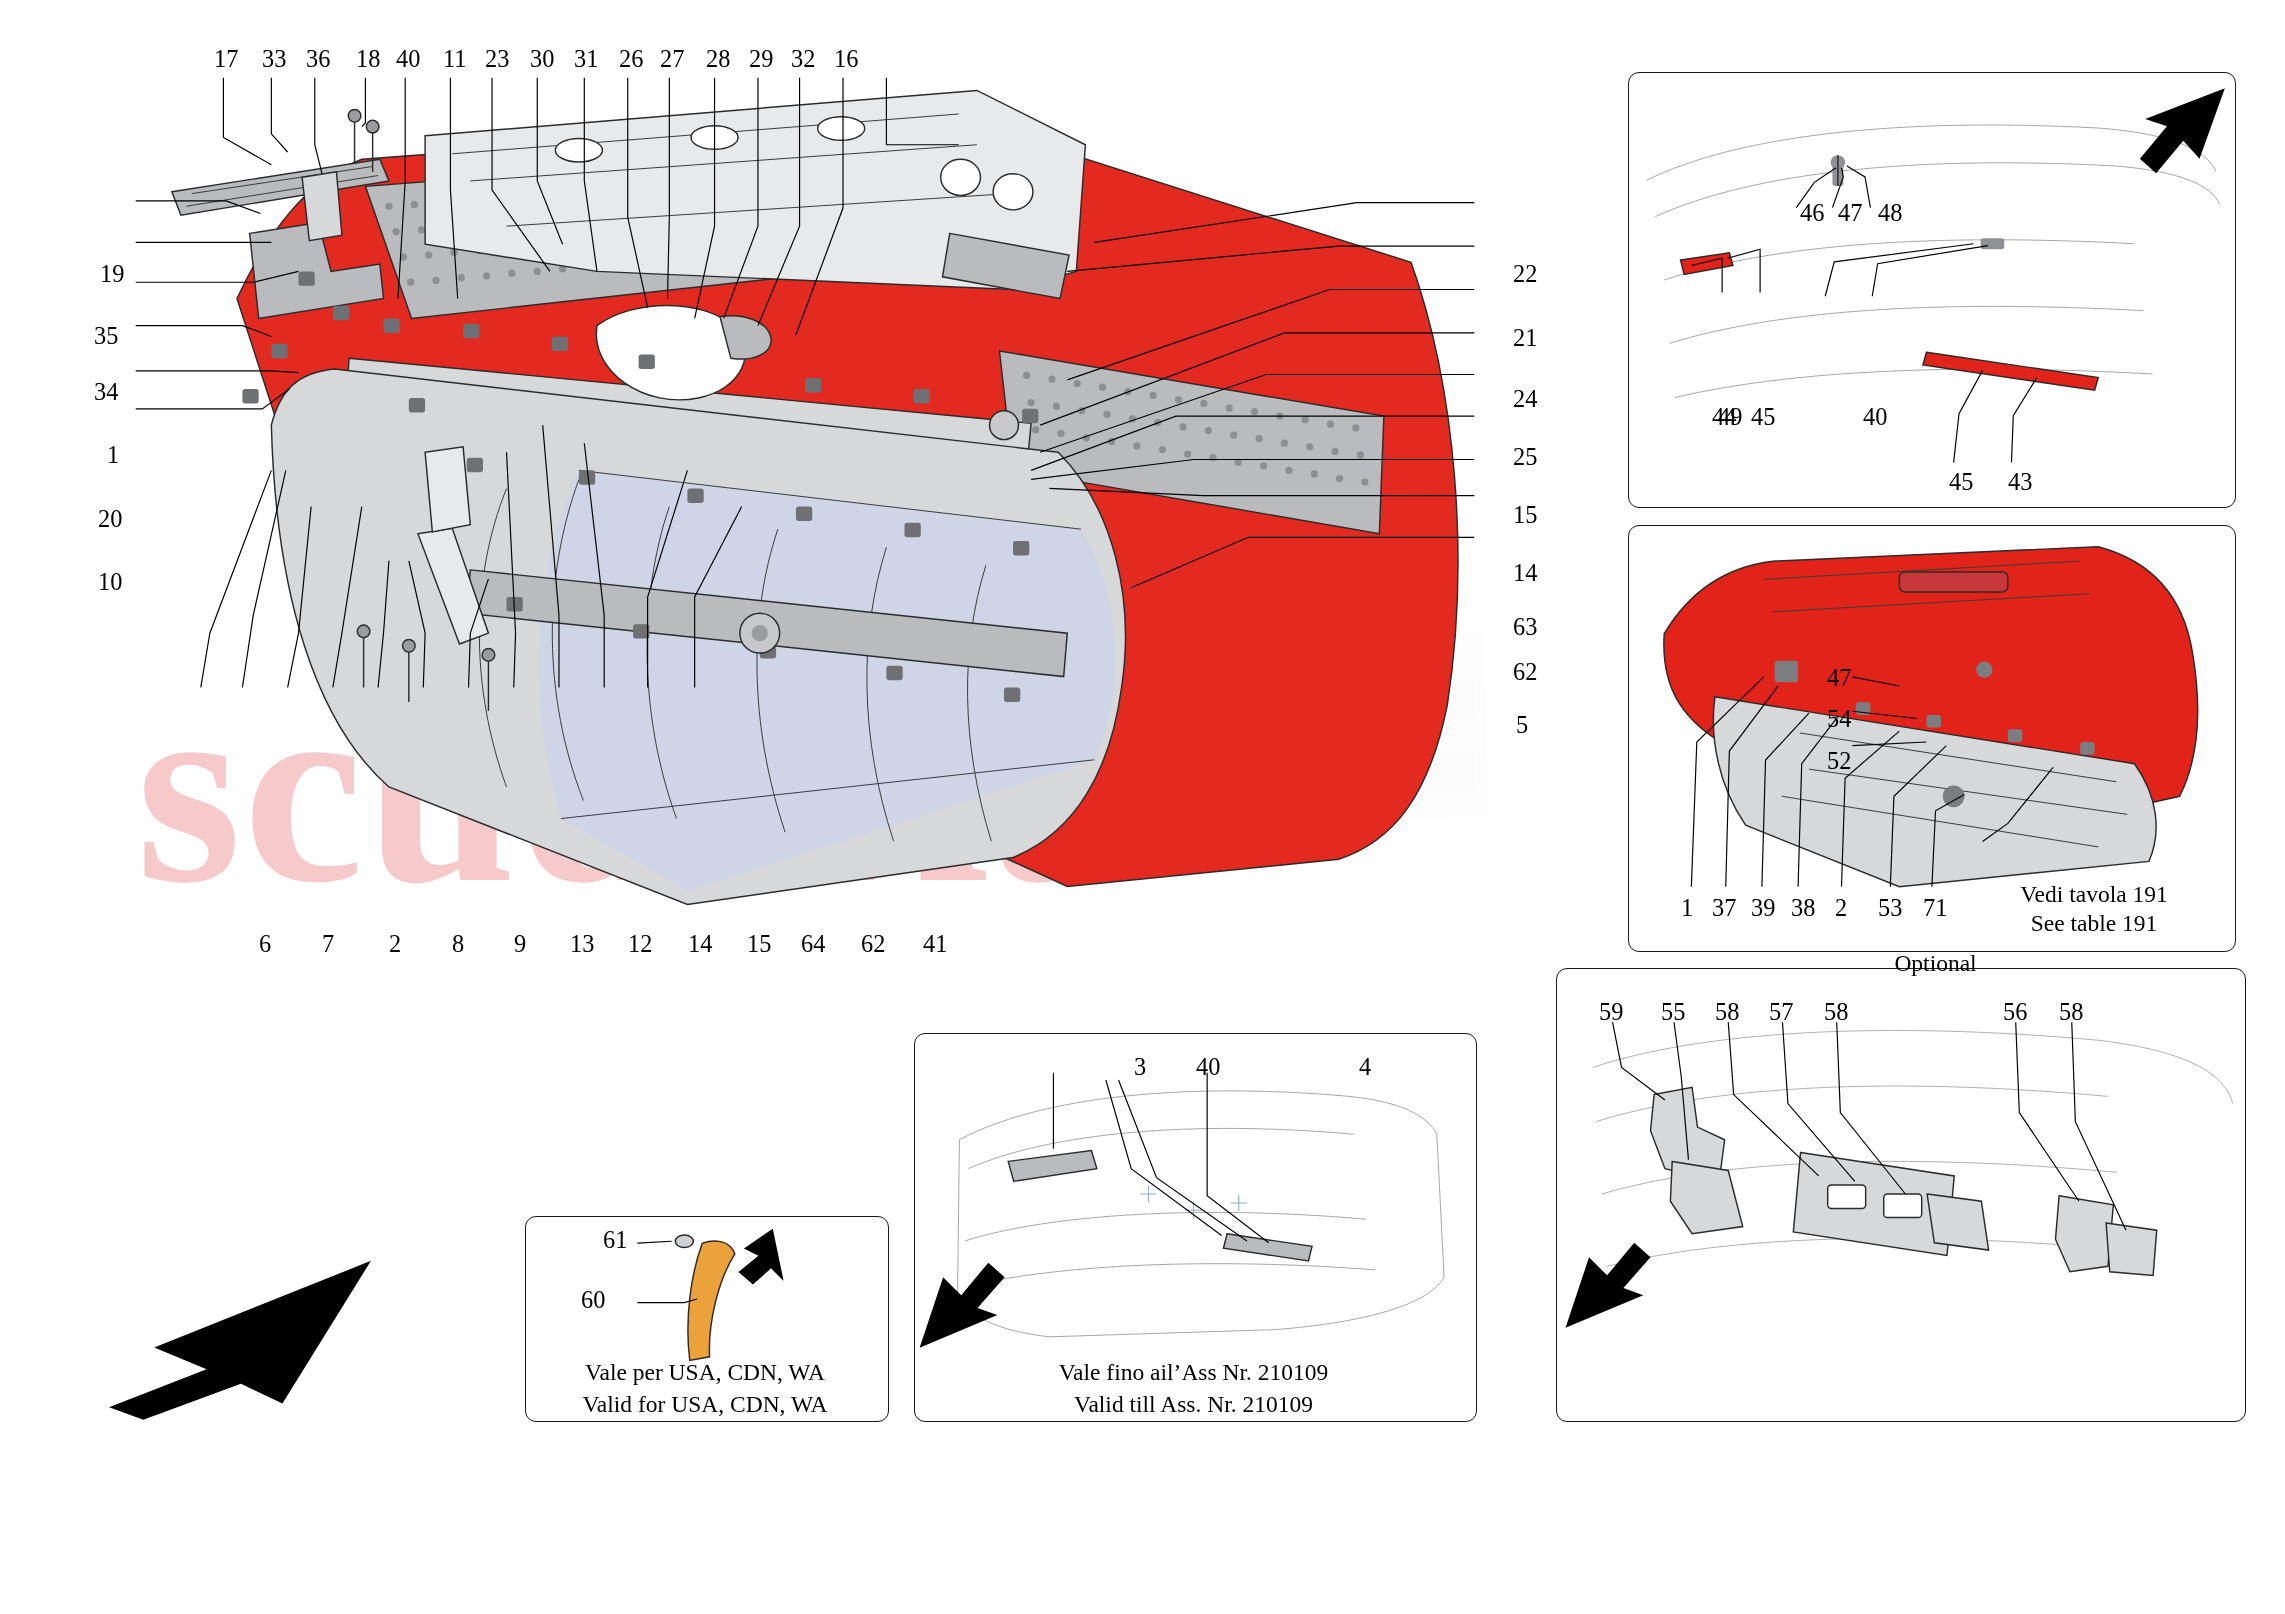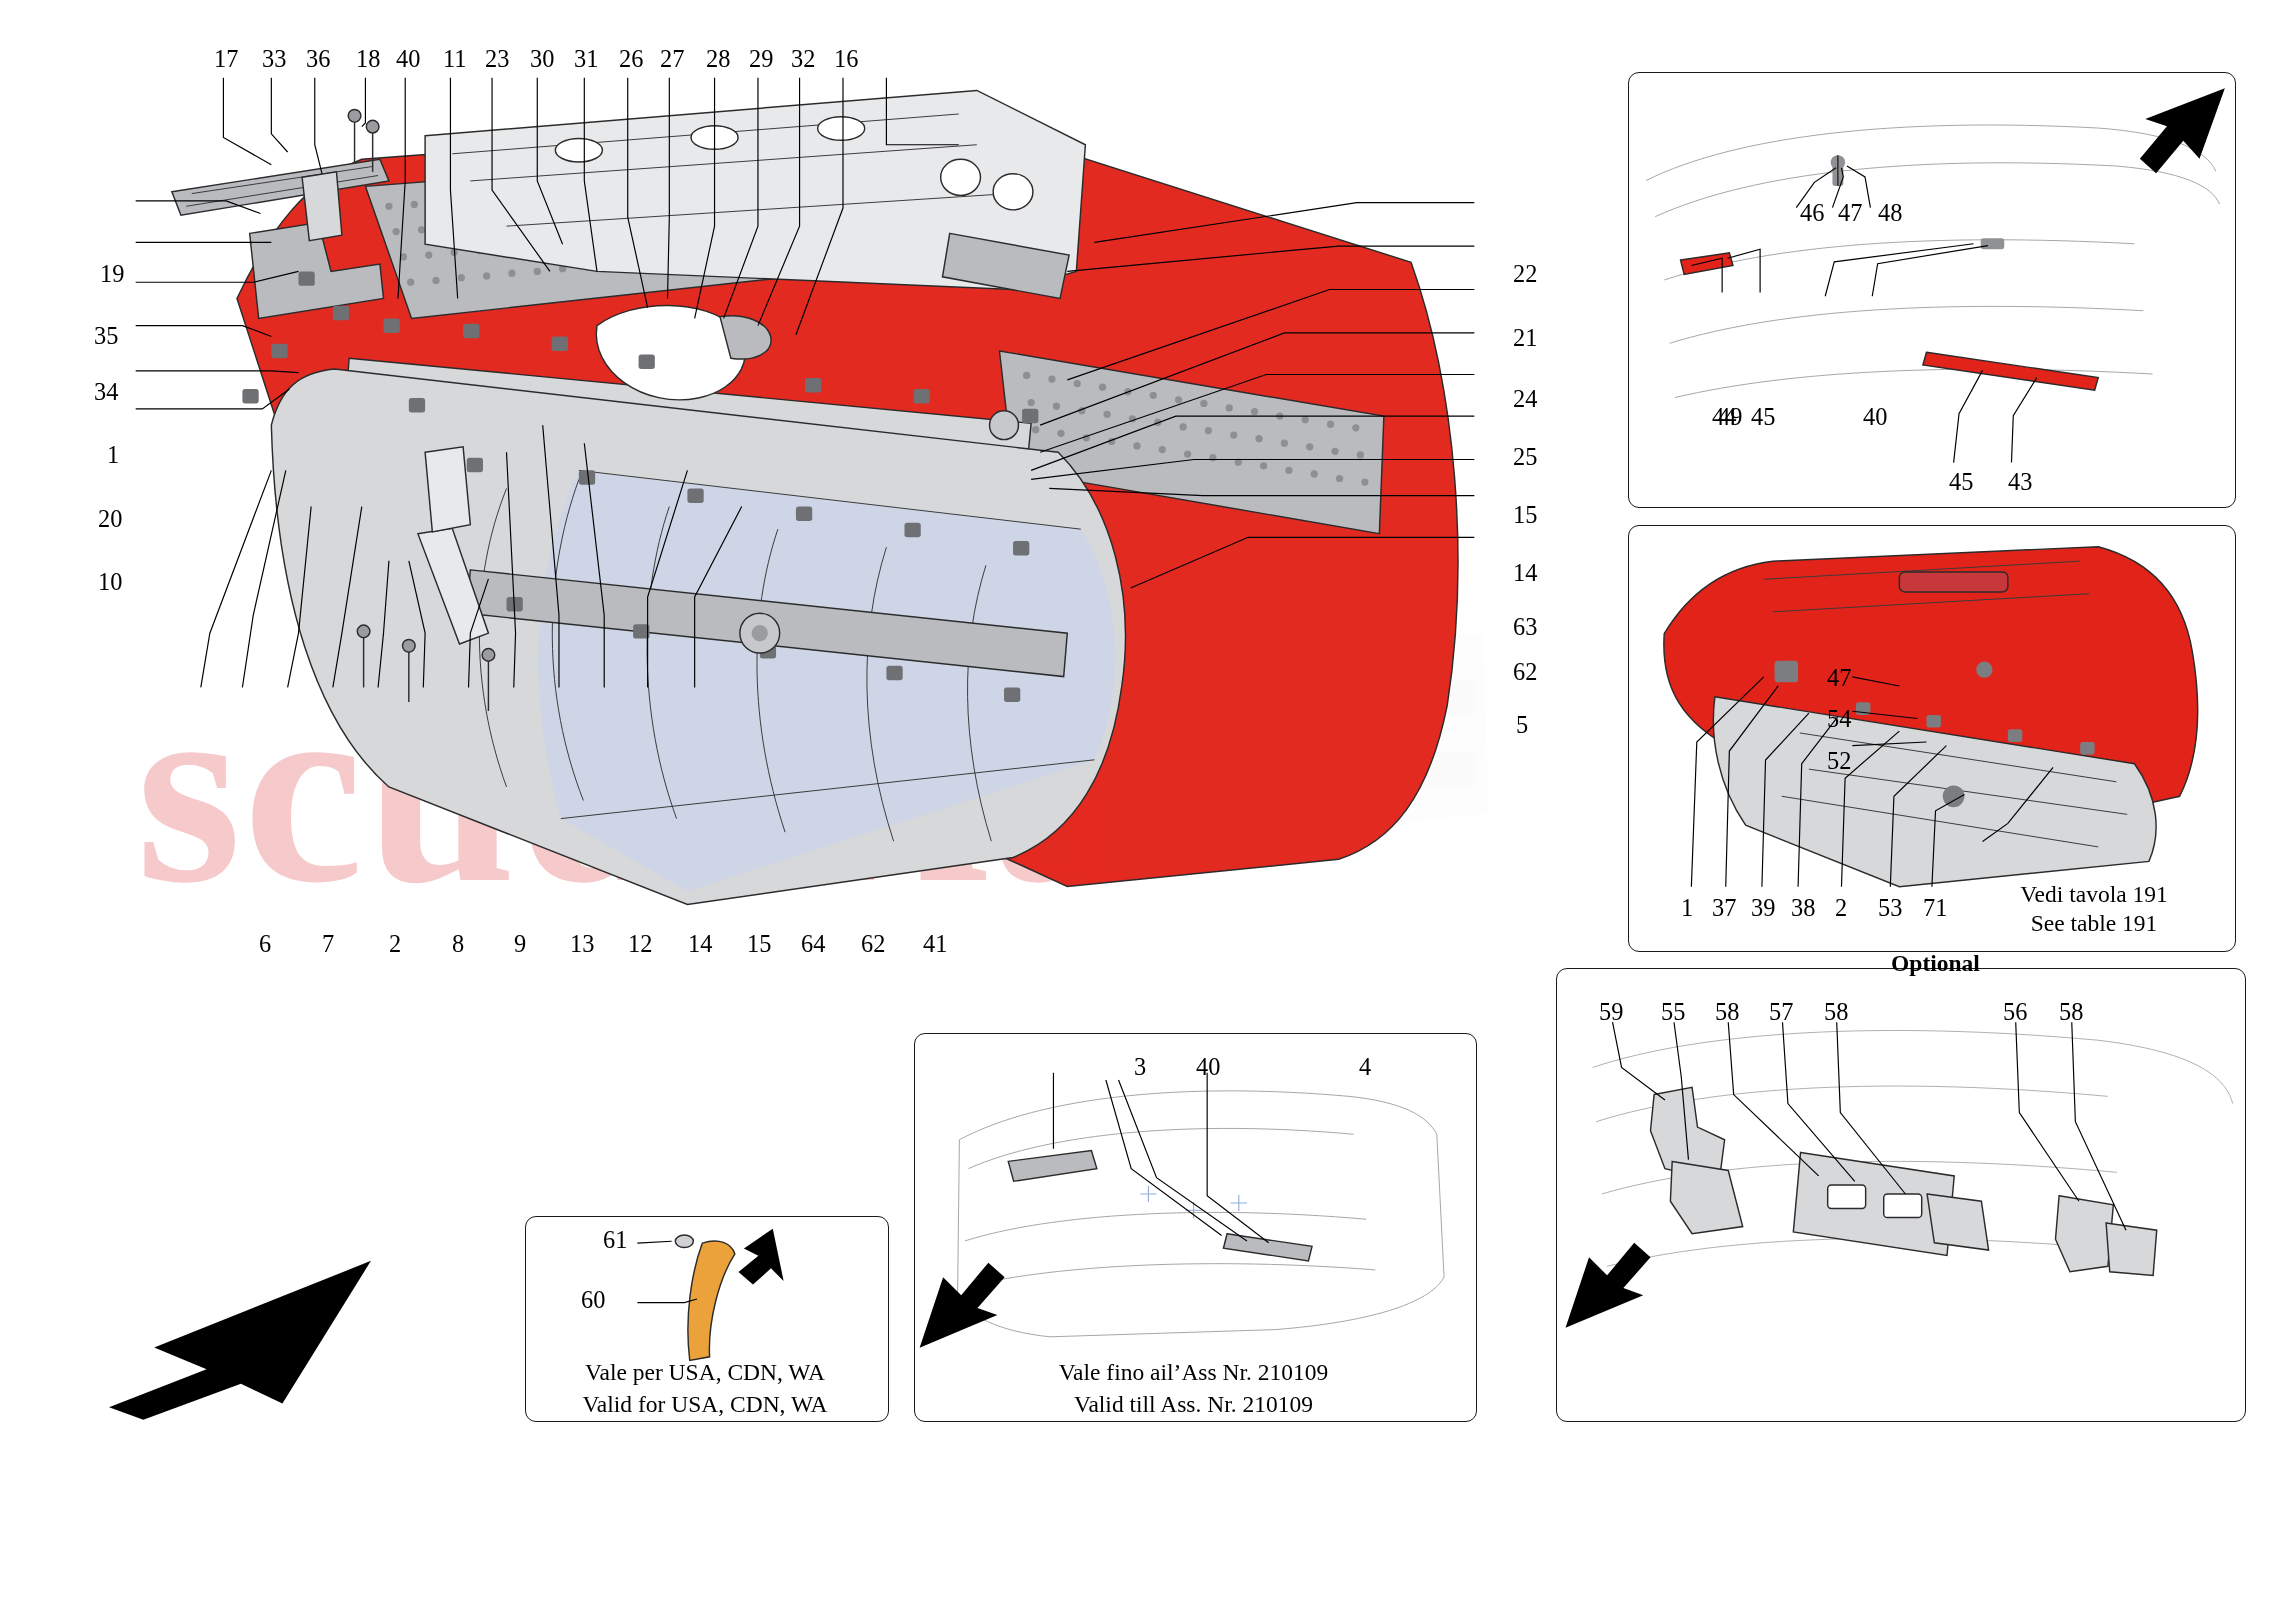--- a/index.html
+++ b/index.html
@@ -505,21 +505,21 @@
   <div class="lbl" style="left:1827px;top:749px">52</div>
   <div class="lbl" style="left:1681px;top:896px">1</div>
   <div class="lbl" style="left:1712px;top:896px">37</div>
   <div class="lbl" style="left:1751px;top:896px">39</div>
   <div class="lbl" style="left:1791px;top:896px">38</div>
   <div class="lbl" style="left:1835px;top:896px">2</div>
   <div class="lbl" style="left:1878px;top:896px">53</div>
   <div class="lbl" style="left:1923px;top:896px">71</div>
   <div class="cap" style="left:1981px;top:879px;width:226px">Vedi tavola 191</div>
   <div class="cap" style="left:1981px;top:908px;width:226px">See table 191</div>
-  <div class="cap" style="left:1827px;top:948px;width:217px;font-weight:700">Optional</div>
+  <div class="cap" style="left:1827px;top:948px;width:217px;font-weight:400">Optional</div>
 
   <div class="box" style="left:1556px;top:968px;width:688px;height:452px"></div>
   <svg width="688" height="452" viewBox="0 0 760 500" style="left:1556px;top:968px;z-index:6">
     <g class="olT" opacity="0.4">
       <path d="M40 110 C160 70 360 58 600 80 C700 92 740 118 748 150"></path>
       <path d="M44 170 C170 130 370 120 610 142"></path>
       <path d="M50 250 C180 212 380 204 620 226"></path>
       <path d="M56 330 C190 296 390 290 630 312"></path>
     </g>
 

